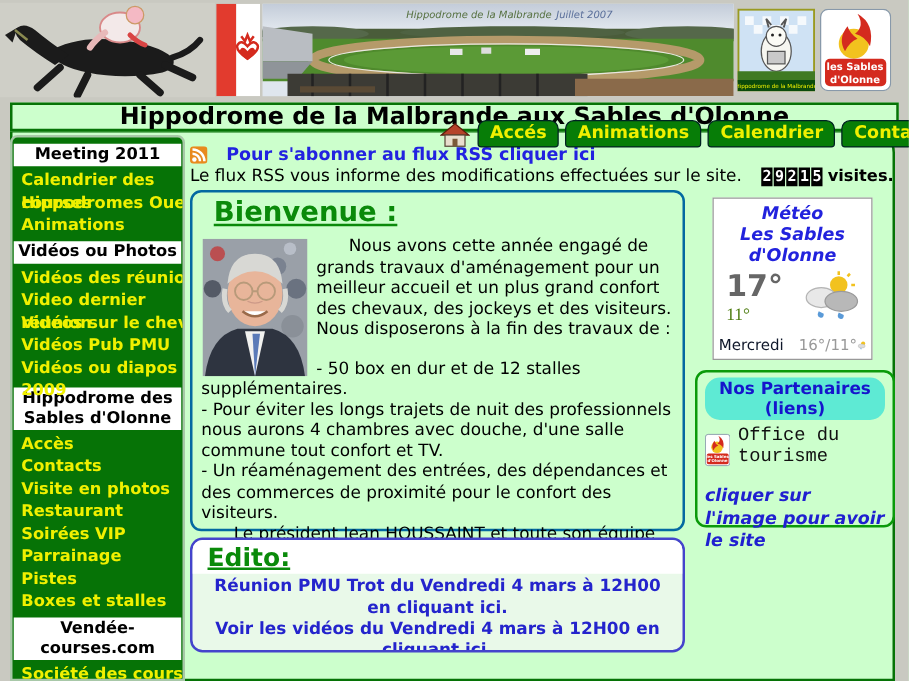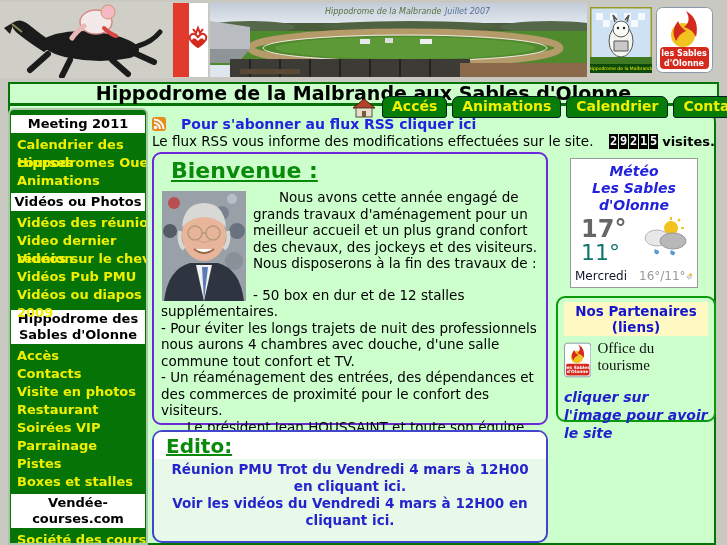--- a/index.html
+++ b/index.html
@@ -68,35 +68,35 @@
   .sb-link{
     color:#f0f000;font-weight:bold;font-size:13px;line-height:18px;
     padding-left:7px;position:relative;z-index:4;cursor:pointer;white-space:nowrap;
   }
   .sb-link .ovl{position:absolute;left:7px;top:0;}
   .sb-link.overlap-next{margin-bottom:-15px;}
 
   
   #welcome-box{
     left:152px;top:152px;width:396px;height:273px;box-sizing:border-box;
-    border:2px solid #6d28d9;border-radius:9px;padding:3px 7px;z-index:3;
+    border:2px solid #0369a1;border-radius:9px;padding:3px 7px;z-index:3;
   }
   #welcome-heading{
     color:#0a8a0a;font-weight:bold;font-size:22px;text-decoration:underline;
     margin:1px 0 6px 10px;
   }
   #president-photo{float:left;width:84px;height:110px;margin:2px 7px 2px 1px;}
   .wl{font-size:13.5px;line-height:16.5px;color:#000;}
   .wl.indent{text-indent:26px;}
   .wl.gap{margin-top:15px;}
   .wl.bold{font-weight:bold;font-size:15px;line-height:18px;}
 
   
   #edito-box{
-    left:152px;top:430px;width:396px;height:113px;box-sizing:border-box;
+    left:152px;top:430px;width:396px;height:92px;box-sizing:border-box;
     border:2px solid #4444cc;border-radius:10px;background:#e9f9e9;
     overflow:hidden;z-index:3;
   }
   #edito-head-strip{background:#ffffff;padding:2px 0 1px 12px;}
   #edito-heading{
     color:#0a8a0a;font-weight:bold;font-size:20px;text-decoration:underline;
     display:inline-block;
   }
   #edito-body{padding:2px 6px;text-align:center;}
   .ed-line{color:#2424cc;font-weight:bold;font-size:13.5px;line-height:17px;cursor:pointer;}
@@ -106,40 +106,40 @@
     left:570px;top:158px;width:128px;height:130px;box-sizing:border-box;
     background:#fff;border:1px solid #999;z-index:3;padding:4px 4px 2px 4px;
   }
   .wx-title-line{
     color:#2222dd;font-weight:bold;font-style:italic;font-size:14px;
     line-height:17px;text-align:center;
   }
   #wx-main{display:flex;align-items:flex-start;margin-top:2px;}
   #wx-temps{padding-left:6px;}
   #wx-high{color:#666;font-weight:bold;font-size:24px;line-height:26px;}
-  #wx-low{color:#0f766e;font-size:22px;line-height:22px;}
+  #wx-low{color:#4d7c0f;font-size:14px;line-height:22px;font-family:Liberation Serif, serif;}
   #wx-icon{margin-left:auto;margin-right:2px;}
   #wx-footer{display:flex;align-items:center;margin-top:4px;}
   #wx-day{color:#0f172a;font-size:12px;}
   #wx-range{color:#999;font-size:12px;margin-left:12px;}
   #wx-mini-icon{margin-left:auto;}
 
   
   #partners{
     left:556px;top:296px;width:160px;height:126px;box-sizing:border-box;
     border:2px solid #0a9a0a;border-radius:9px;background:#ccffcc;
     z-index:3;padding:4px 6px;
   }
   #partners-title{
-    background:#fef9c3;color:#1515cc;font-weight:bold;font-size:13.5px;
-    text-align:center;padding:1px 0;border-radius:1px;
+    background:#5eead4;color:#1515cc;font-weight:bold;font-size:13.5px;
+    text-align:center;padding:1px 0;border-radius:12px;
   }
   #partner-row{display:flex;align-items:flex-end;margin-top:4px;}
   #partner-name{
-    font-family:Liberation Serif, serif;
+    font-family:Liberation Mono, monospace;
     font-size:15px;color:#111;margin-left:6px;padding-bottom:4px;
   }
   #partners-note{
     color:#2020d0;font-weight:bold;font-style:italic;font-size:14px;
     line-height:18px;margin-top:10px;
   }
 </style>
 </head>
 <body>
 

